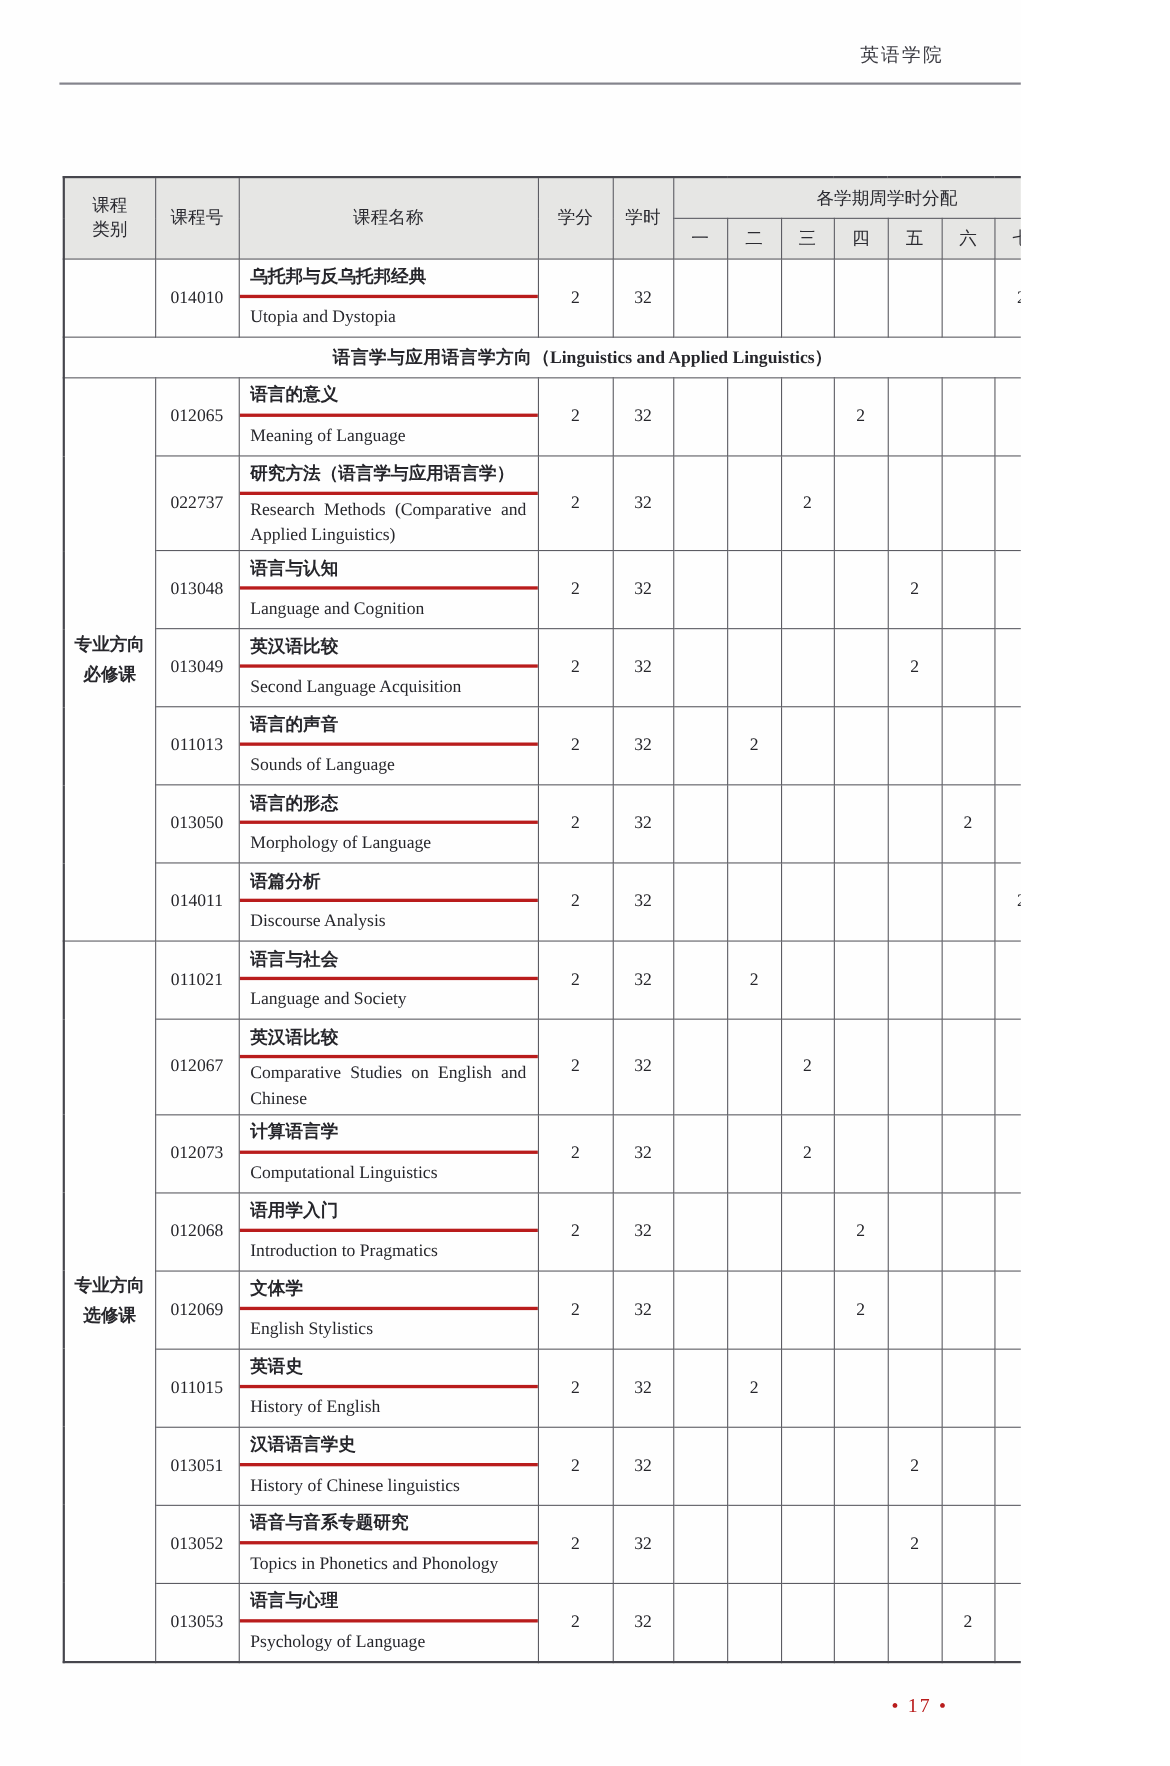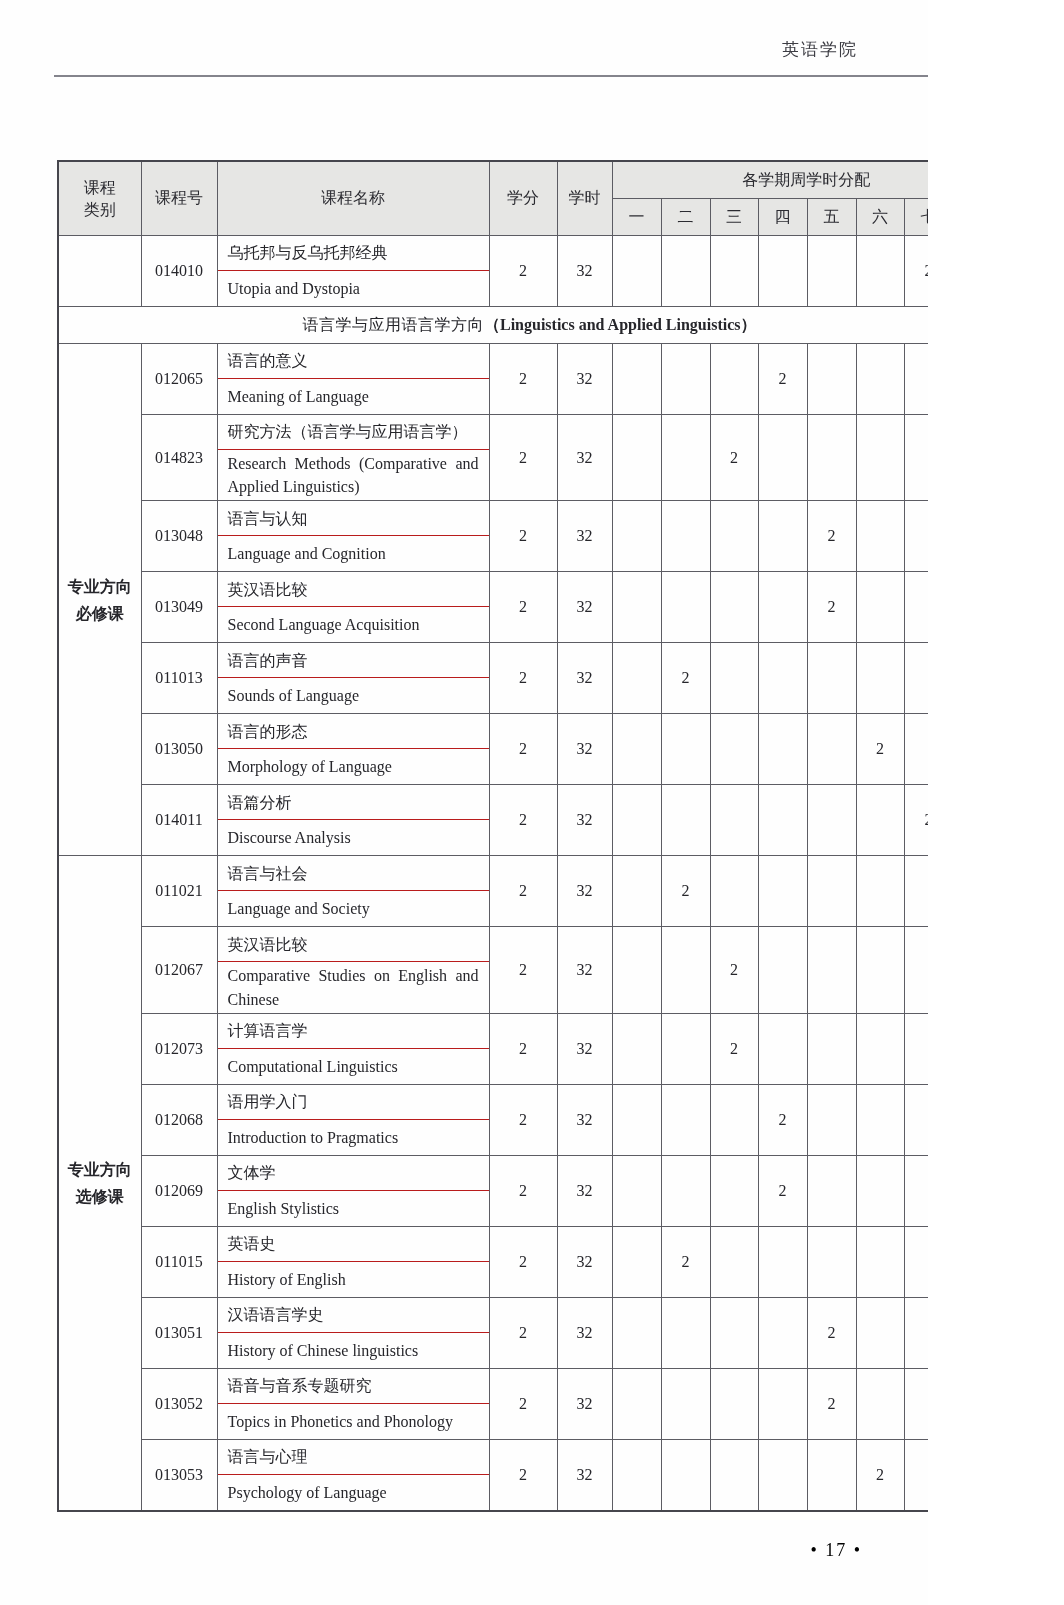--- a/index.html
+++ b/index.html
@@ -21,27 +21,27 @@
   }
   .pre{white-space:pre-line;line-height:1.35;}
   tbody td{
     font-size:16px;text-align:center;vertical-align:middle;color:#26262b;
     background:#fefefe;
   }
   tbody tr.course > td{height:70px;}
   td.cat{white-space:pre-line;line-height:1.7;font-size:16px;font-weight:bold;}
   td.name{text-align:left;}
   .nz,.ne{min-height:35px;display:flex;align-items:center;box-sizing:border-box;padding:2px 10px;}
-  .nz{border-bottom:1px solid #b91c1c;}
+  .nz{border-bottom:3px solid #b91c1c;font-weight:bold;}
   .nz span,.ne span{display:inline-block;width:100%;line-height:1.45;}
   .ne span{text-align:justify;}
   tr.section td{height:36px;font-size:16px;}
-  .sec-zh{font-weight:normal;letter-spacing:0.5px;}
+  .sec-zh{font-weight:bold;letter-spacing:0.5px;}
   .sec-en{font-weight:bold;}
-  .pagenum{position:absolute;top:1540px;right:66px;font-size:18px;color:#000000;letter-spacing:2px;text-align:center;}
+  .pagenum{position:absolute;top:1540px;right:66px;font-size:18px;color:#b91c1c;letter-spacing:2px;text-align:center;}
 </style>
 </head>
 <body>
 
 <div class="page">
   <div class="school">英语学院</div>
   <div class="rule"></div>
   <div class="cont">（续表）</div>
 
   <table class="course-table">
@@ -124,21 +124,21 @@
           <td></td>
           <td></td>
           <td></td>
           <td>2</td>
           <td></td>
           <td></td>
           <td></td>
           <td></td>
         </tr>
         <tr class="course">
-          <td>014823</td>
+          <td>022737</td>
           <td class="name">
             <div class="nz">
               <span>研究方法（语言学与应用语言学）</span>
             </div>
             <div class="ne">
               <span>Research Methods (Comparative and Applied Linguistics)</span>
             </div>
           </td>
           <td>2</td>
           <td>32</td>

